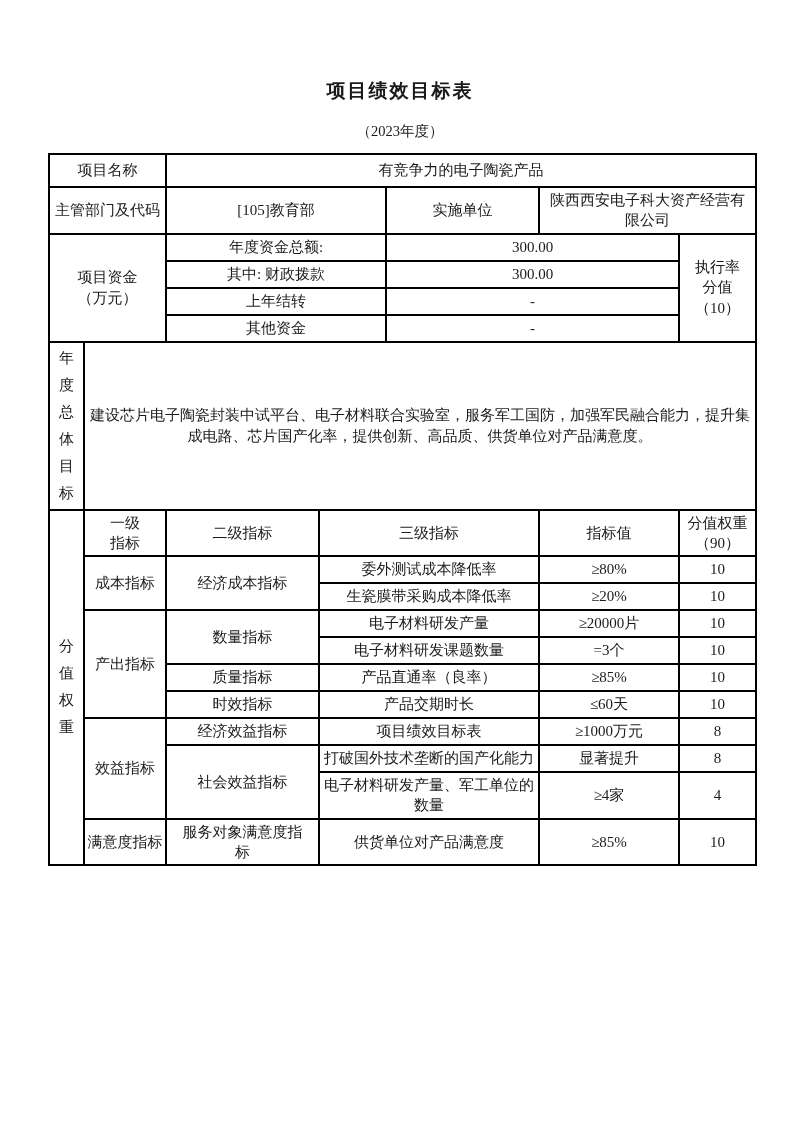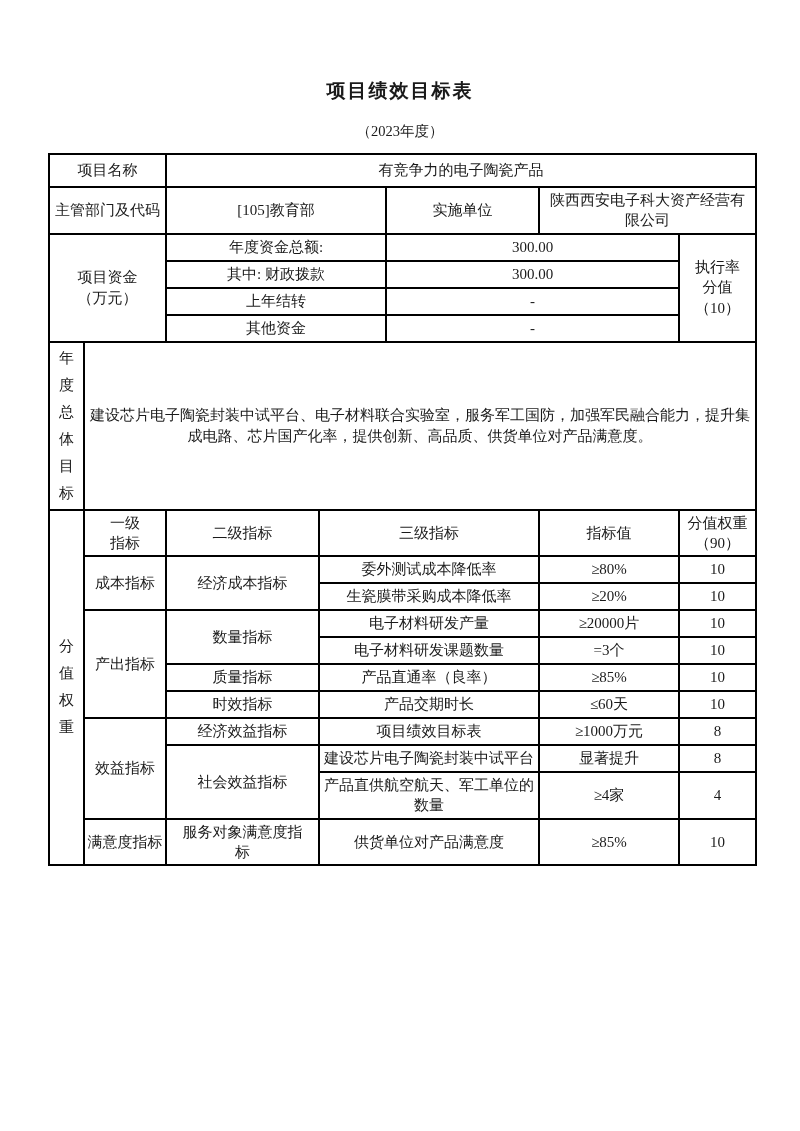--- a/index.html
+++ b/index.html
@@ -198,26 +198,26 @@
 
     <tr class="r-ind">
       <td rowspan="3">效益指标</td>
       <td>经济效益指标</td>
       <td colspan="2" class="al">项目绩效目标表</td>
       <td>≥1000万元</td>
       <td>8</td>
     </tr>
     <tr class="r-ind">
       <td rowspan="2">社会效益指标</td>
-      <td colspan="2" class="al">建设芯片电子陶瓷封装中试平台</td>
+      <td colspan="2" class="al">打破国外技术垄断的国产化能力</td>
       <td>显著提升</td>
       <td>8</td>
     </tr>
     <tr class="r-ind-tall">
-      <td colspan="2" class="al">产品直供航空航天、军工单位的数量</td>
+      <td colspan="2" class="al">电子材料研发产量、军工单位的数量</td>
       <td>≥4家</td>
       <td>4</td>
     </tr>
 
     <tr class="r-ind-last">
       <td style="padding:4px 0;">满意度指标</td>
       <td style="padding:2px 12px;">服务对象满意度指标</td>
       <td colspan="2" class="al">供货单位对产品满意度</td>
       <td>≥85%</td>
       <td>10</td>

